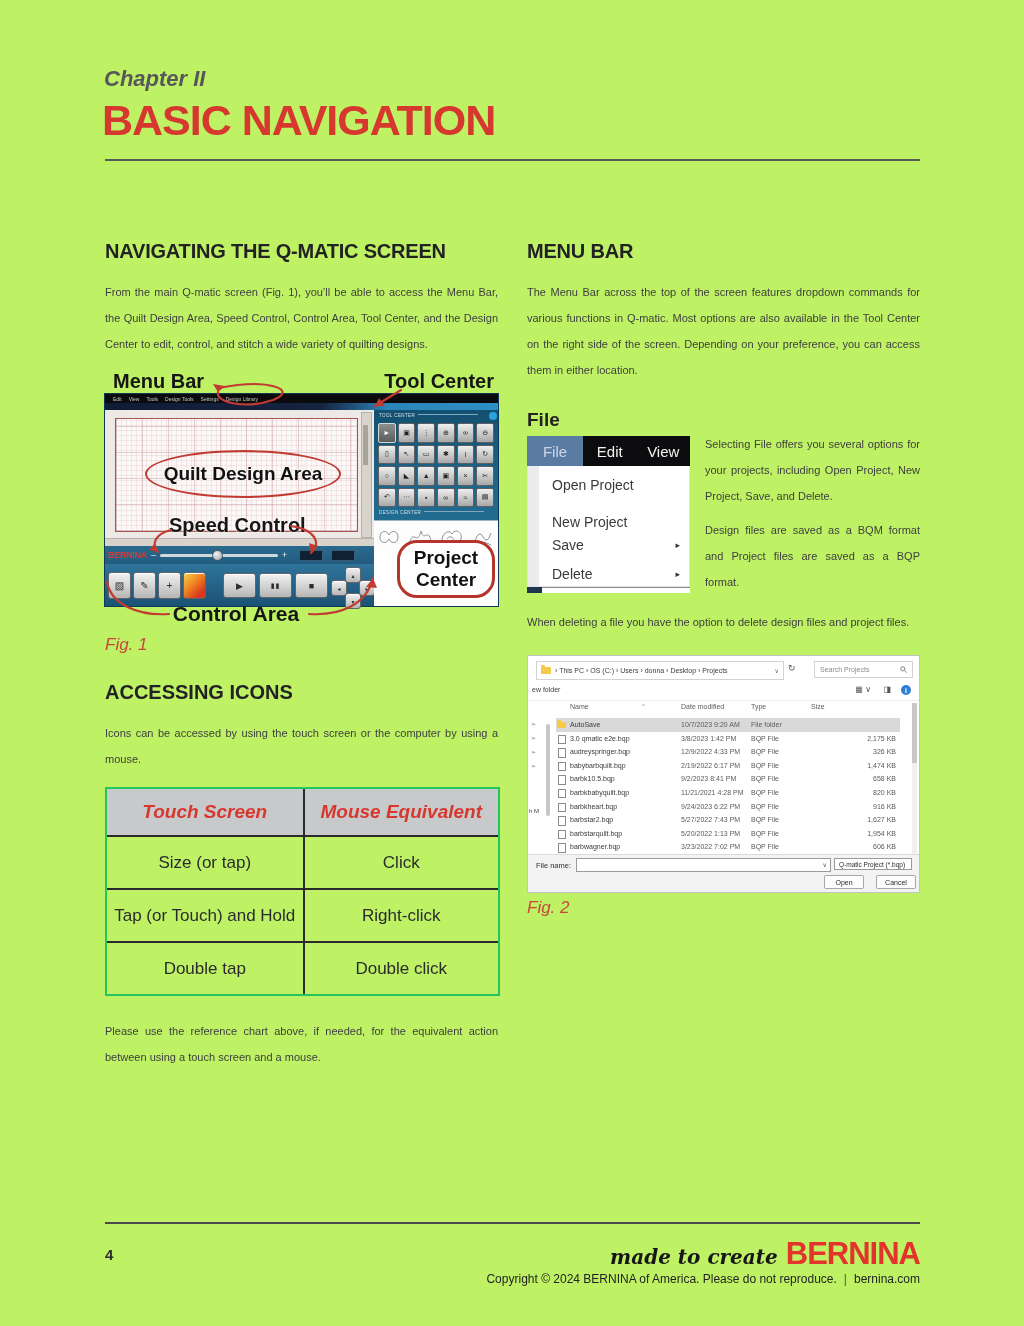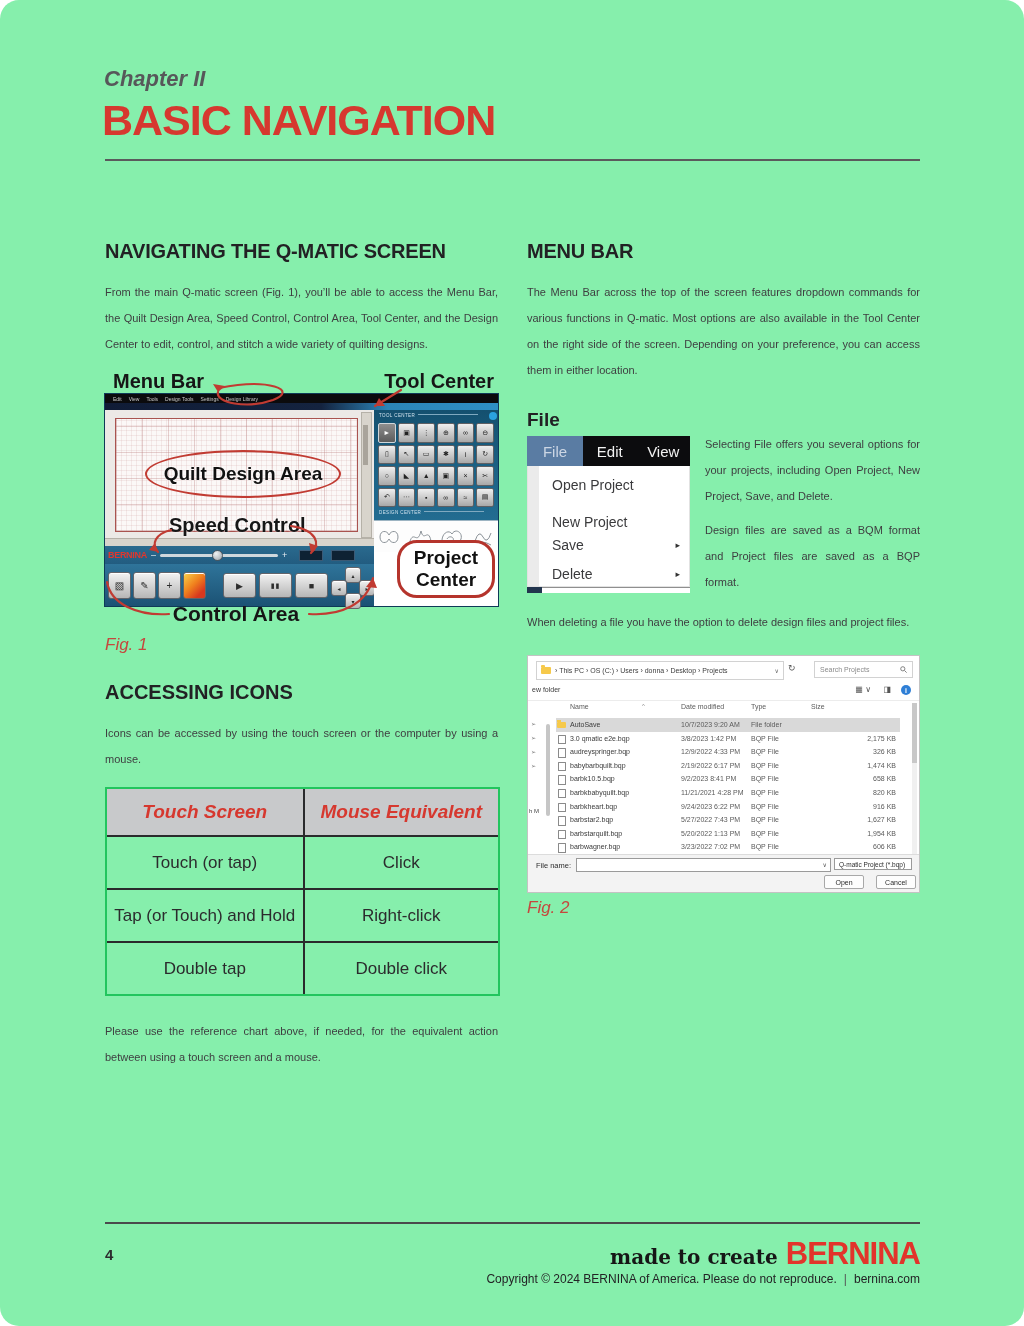--- a/index.html
+++ b/index.html
@@ -1,17 +1,17 @@
 <!DOCTYPE html>
 <html><head>
 <meta charset="utf-8">
 <style>
   html,body{margin:0;padding:0;background:#ffffff;}
-  .page{position:relative;width:1024px;height:1326px;background:#86efac;overflow:hidden;
-        font-family:"Liberation Sans",sans-serif;color:#3e3e40;border-radius:19px;}
+  .page{position:relative;width:1024px;height:1326px;background:#bef264;overflow:hidden;
+        font-family:"Liberation Sans",sans-serif;color:#3e3e40;}
   
   .chapter{position:absolute;left:104px;top:66px;font-size:22px;font-weight:bold;font-style:italic;color:#57575a;}
   .doc-title{position:absolute;left:102px;top:96px;font-size:43px;font-weight:bold;letter-spacing:-1px;color:#d6382f;}
   .hr-top{position:absolute;left:105px;width:815px;top:159px;height:2px;background:#5a5a5c;}
   
   .col{position:absolute;top:240px;width:393px;}
   .col-left{left:105px;}
   .col-right{left:527px;}
   h2.sec{margin:0;font-size:20px;font-weight:bold;color:#222124;letter-spacing:-0.2px;}
   h3.sub{margin:26px 0 0 0;font-size:19px;font-weight:bold;color:#222124;}
@@ -126,21 +126,21 @@
   .f2-fninput{position:absolute;left:48px;top:3px;width:253px;height:12px;background:#fff;border:1px solid #9a9a9a;}
   .f2-fninput span{position:absolute;right:3px;top:2px;font-size:6px;color:#555;}
   .f2-ftype{position:absolute;left:306px;top:3px;width:78px;height:12px;background:#fff;border:1px solid #9a9a9a;font-size:6.5px;color:#2c2c2c;line-height:12px;padding-left:4px;box-sizing:border-box;}
   .f2-btn{position:absolute;top:20px;height:12px;background:#fdfdfd;border:1px solid #a8a8a8;border-radius:2px;font-size:7px;color:#2c2c2c;display:flex;align-items:center;justify-content:center;}
   .f2-open{left:296px;width:38px;}
   .f2-cancel{left:348px;width:38px;}
   
   .hr-bot{position:absolute;left:105px;width:815px;top:1222px;height:2px;background:#4a4a4c;}
   .pagenum{position:absolute;left:105px;top:1246px;font-size:15px;font-weight:bold;color:#2c2c2e;}
   .logo{position:absolute;right:104px;top:1236px;white-space:nowrap;}
-  .tagline{font-family:"DejaVu Serif",serif;font-weight:bold;font-size:20px;color:#161616;margin-right:8px;}
+  .tagline{font-family:"DejaVu Serif",serif;font-style:italic;font-weight:bold;font-size:20px;color:#161616;margin-right:8px;}
   .brand{font-size:31px;font-weight:bold;color:#e2342b;letter-spacing:-1px;}
   .copyright{position:absolute;right:104px;top:1272px;font-size:12px;color:#232325;}
   .copyright .sep{margin:0 7px;color:#555;}
   svg.red path, svg.red line{stroke:#c13b32;stroke-width:2.2;fill:none;stroke-linecap:round;}
   svg.red polygon{fill:#c13b32;}
 </style>
 </head>
 <body>
 
 <div class="page">
@@ -287,21 +287,21 @@
 
     <h3 class="sub" style="font-size:20px">ACCESSING ICONS</h3>
     <p class="body">Icons can be accessed by using the touch screen or the computer by using a mouse.</p>
 
     <div class="ttable">
       <div class="trow thead">
         <div class="tcell">Touch Screen</div>
         <div class="tcell">Mouse Equivalent</div>
       </div>
       <div class="trow">
-        <div class="tcell">Touch (or tap)</div>
+        <div class="tcell">Size (or tap)</div>
         <div class="tcell">Click</div>
       </div>
       <div class="trow">
         <div class="tcell">Tap (or Touch) and Hold</div>
         <div class="tcell">Right-click</div>
       </div>
       <div class="trow">
         <div class="tcell">Double tap</div>
         <div class="tcell">Double click</div>
       </div>

